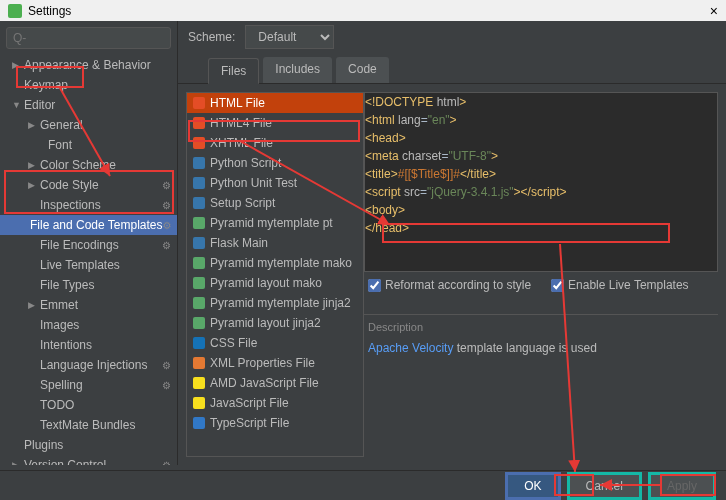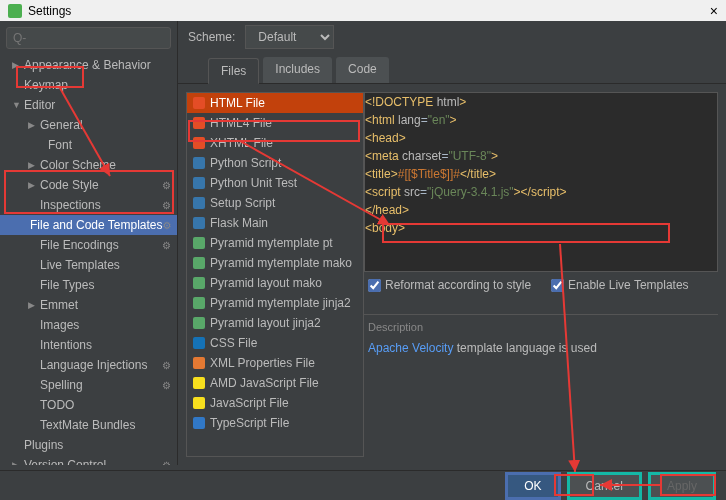--- a/index.html
+++ b/index.html
@@ -197,26 +197,26 @@
           </div>
           <div class="tpl-item">
             <span class="fi fi-py"></span>
             <span>Python Unit Test</span>
           </div>
           <div class="tpl-item">
             <span class="fi fi-py"></span>
             <span>Setup Script</span>
           </div>
           <div class="tpl-item">
+            <span class="fi fi-gen"></span>
+            <span>Pyramid mytemplate pt</span>
+          </div>
+          <div class="tpl-item">
             <span class="fi fi-py"></span>
             <span>Flask Main</span>
-          </div>
-          <div class="tpl-item">
-            <span class="fi fi-gen"></span>
-            <span>Pyramid mytemplate pt</span>
           </div>
           <div class="tpl-item">
             <span class="fi fi-gen"></span>
             <span>Pyramid mytemplate mako</span>
           </div>
           <div class="tpl-item">
             <span class="fi fi-gen"></span>
             <span>Pyramid layout mako</span>
           </div>
           <div class="tpl-item">
@@ -249,22 +249,22 @@
           </div>
         </div>
       <div class="right-pane">
         <div class="code-area">
 <div><span class="t">&lt;!DOCTYPE </span><span class="a">html</span><span class="t">&gt;</span></div>
 <div><span class="t">&lt;html </span><span class="a">lang</span><span>=</span><span class="s">"en"</span><span class="t">&gt;</span></div>
 <div><span class="t">&lt;head&gt;</span></div>
 <div><span class="t">    &lt;meta </span><span class="a">charset</span><span>=</span><span class="s">"UTF-8"</span><span class="t">&gt;</span></div>
 <div><span class="t">    &lt;title&gt;</span><span class="v">#[[$Title$]]#</span><span class="t">&lt;/title&gt;</span></div>
 <div><span class="t">    &lt;script </span><span class="a">src</span><span>=</span><span class="s">"jQuery-3.4.1.js"</span><span class="t">&gt;&lt;/script&gt;</span></div>
+<div><span class="t">&lt;body&gt;</span></div>
 <div><span class="t">&lt;/head&gt;</span></div>
-<div><span class="t">&lt;body&gt;</span></div>
         </div>
         <div class="opts">
           <label>
               <input type="checkbox" checked="" style="">
               <span>Reformat according to style</span>
             </label>
           <label>
               <input type="checkbox" checked="" style="">
               <span>Enable Live Templates</span>
             </label>

